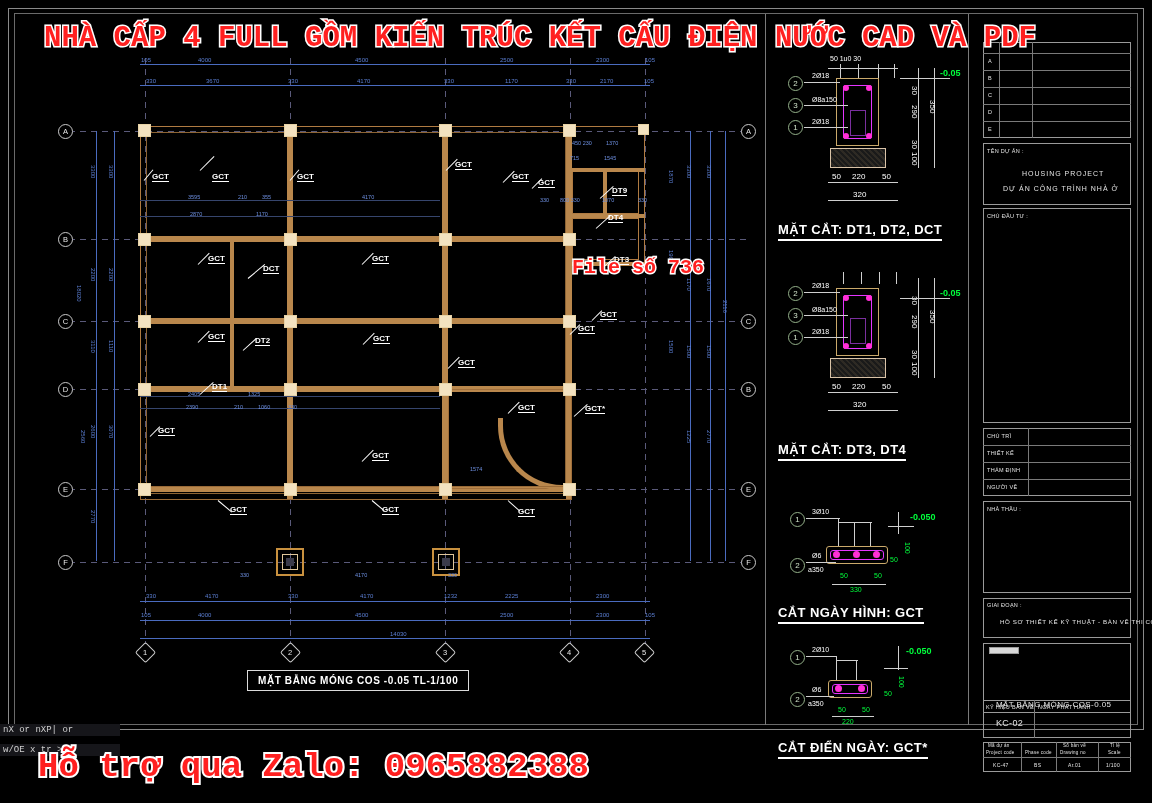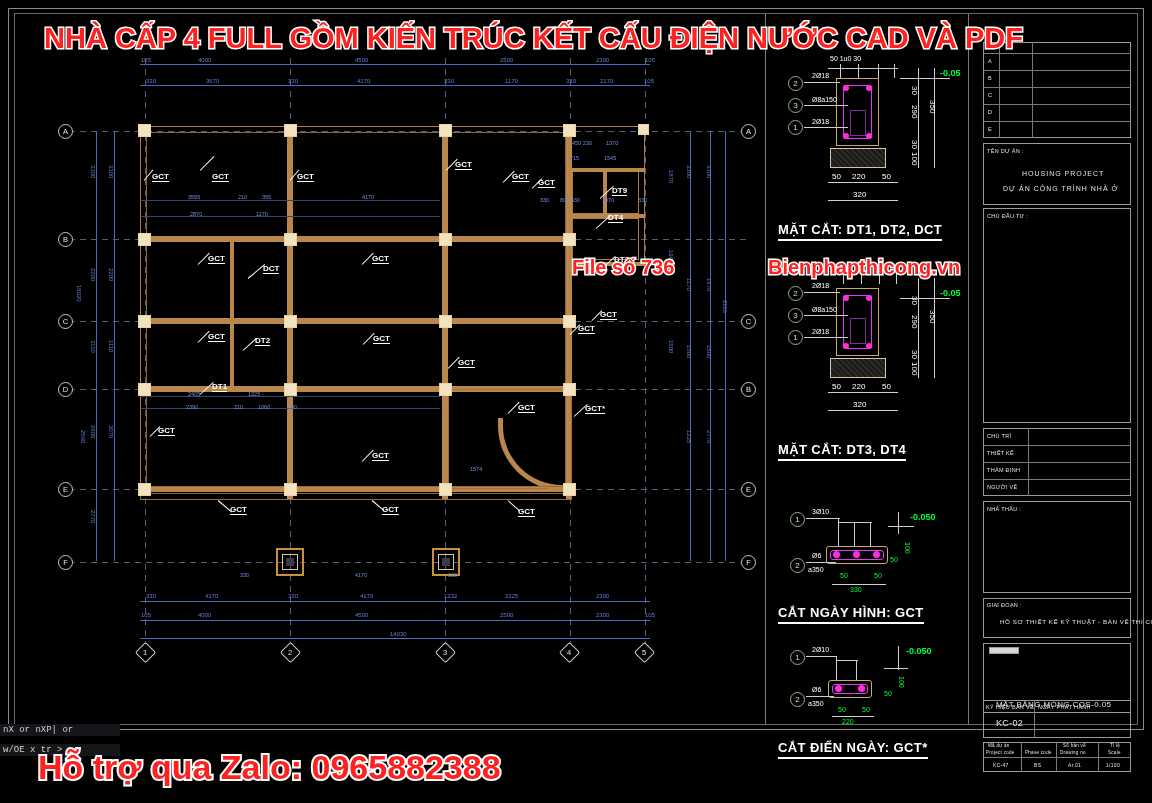--- a/index.html
+++ b/index.html
@@ -69,21 +69,21 @@
 
   
   .tb { position:absolute; border:1px solid #9a9a9a; }
   .tbtxt { position:absolute; color:#e4e4e4; font-size:5.5px; letter-spacing:.3px;
      white-space:nowrap; }
   .tbtxt.big { font-size:7px; letter-spacing:1px; }
   .tbtxt.mid { font-size:6.2px; letter-spacing:.6px; }
 
   
   .wm { position:absolute; color:#ff2020; font-weight:700; white-space:nowrap;
-        -webkit-text-stroke:3px #ffffff; paint-order: stroke fill; }
+        -webkit-text-stroke:3px #ffffff; paint-order: stroke fill; font-family: Liberation Mono, monospace; }
   .wm-title { font-size:29px; letter-spacing:0px; }
   .wm-mid   { font-size:20px; -webkit-text-stroke:3px #fff; }
   .wm-bot   { font-size:34px; -webkit-text-stroke:4px #fff; }
 
   
   .cmd { position:absolute; background:#16161a; color:#cfcfcf;
      font-family:"Liberation Mono", monospace; font-size:9px; padding:1px 3px;
      white-space:nowrap; }
 </style>
 </head>
@@ -365,20 +365,21 @@
     <div class="leader" style="left:508px;top:500px;width:16px;transform:rotate(42deg);"></div>
 
     <div class="lbl" style="left:612px;top:186px;">DT9</div>
     <div class="leader" style="left:600px;top:198px;width:18px;transform:rotate(-42deg);"></div>
     <div class="lbl" style="left:608px;top:213px;">DT4</div>
     <div class="leader" style="left:596px;top:228px;width:20px;transform:rotate(-42deg);"></div>
     <div class="lbl" style="left:614px;top:255px;">DT3</div>
     <div class="leader" style="left:602px;top:268px;width:18px;transform:rotate(-42deg);"></div>
   </div>
 
+  <div class="plantitle" style="left:247px;top:670px;">MẶT BẰNG MÓNG COS -0.05  TL-1/100</div>
 
   <div>
     <div class="dimtxt" style="left:830px;top:55px;font-size:7px;">50 1u0 30</div>
     <div class="dwhite-h" style="left:828px;top:68px;width:70px;"></div>
     <div class="dwhite-v" style="left:840px;top:64px;height:14px;"></div>
     <div class="dwhite-v" style="left:858px;top:64px;height:14px;"></div>
     <div class="dwhite-v" style="left:878px;top:64px;height:14px;"></div>
     <div class="dwhite-v" style="left:894px;top:64px;height:14px;"></div>
 
     <div class="colbox" style="left:836px;top:78px;width:43px;height:68px;"></div>
@@ -598,16 +599,15 @@
     <div class="tbtxt" style="left:1106px;top:762px;font-size:5px;">1/100</div>
   </div>
 
   <div>
     <div class="cmd" style="left:0px;top:724px;width:120px;">nX  or nXP|   or</div>
     <div class="cmd" style="left:0px;top:744px;width:120px;">w/OE  x  tr  &gt;</div>
   </div>
 
   <div class="wm wm-title" style="left:44px;top:22px;">NHÀ CẤP 4 FULL GỒM KIẾN TRÚC KẾT CẤU ĐIỆN NƯỚC CAD VÀ PDF</div>
   <div class="wm wm-mid" style="left:572px;top:256px;">File số 736</div>
-  <div class="wm wm-mid" style="left:768px;top:256px;">Bienphapthicong.vn</div>
   <div class="wm wm-bot" style="left:38px;top:748px;">Hỗ trợ qua Zalo: 0965882388</div>
 
 </div>
 
 </body></html>

